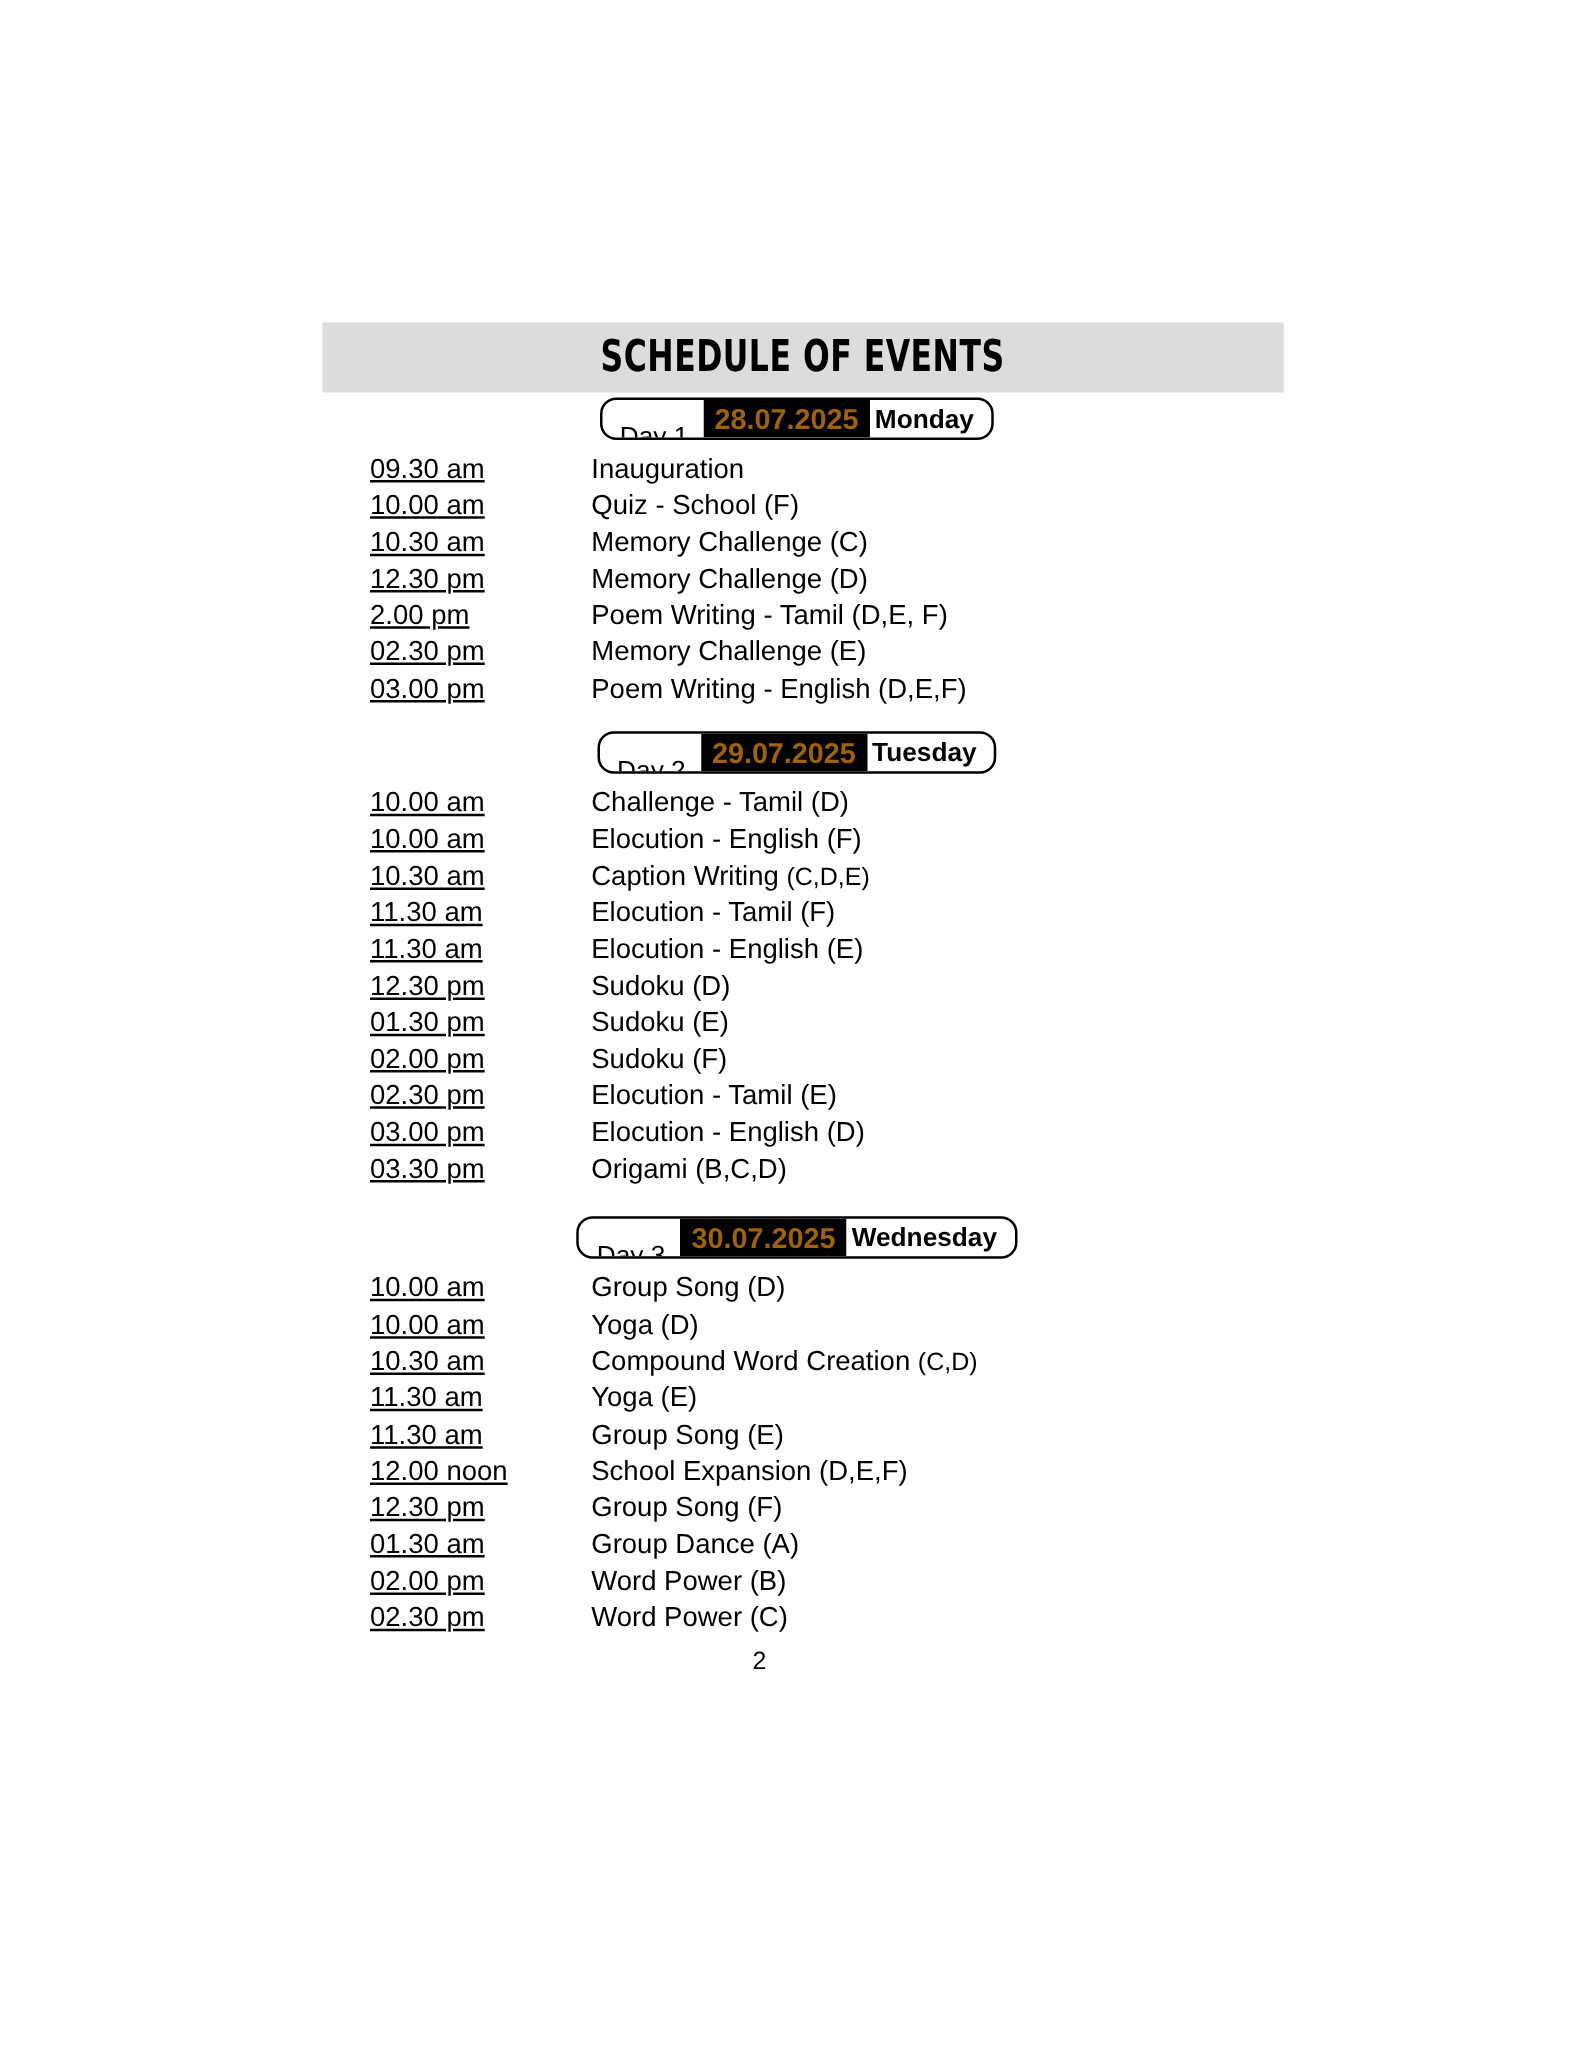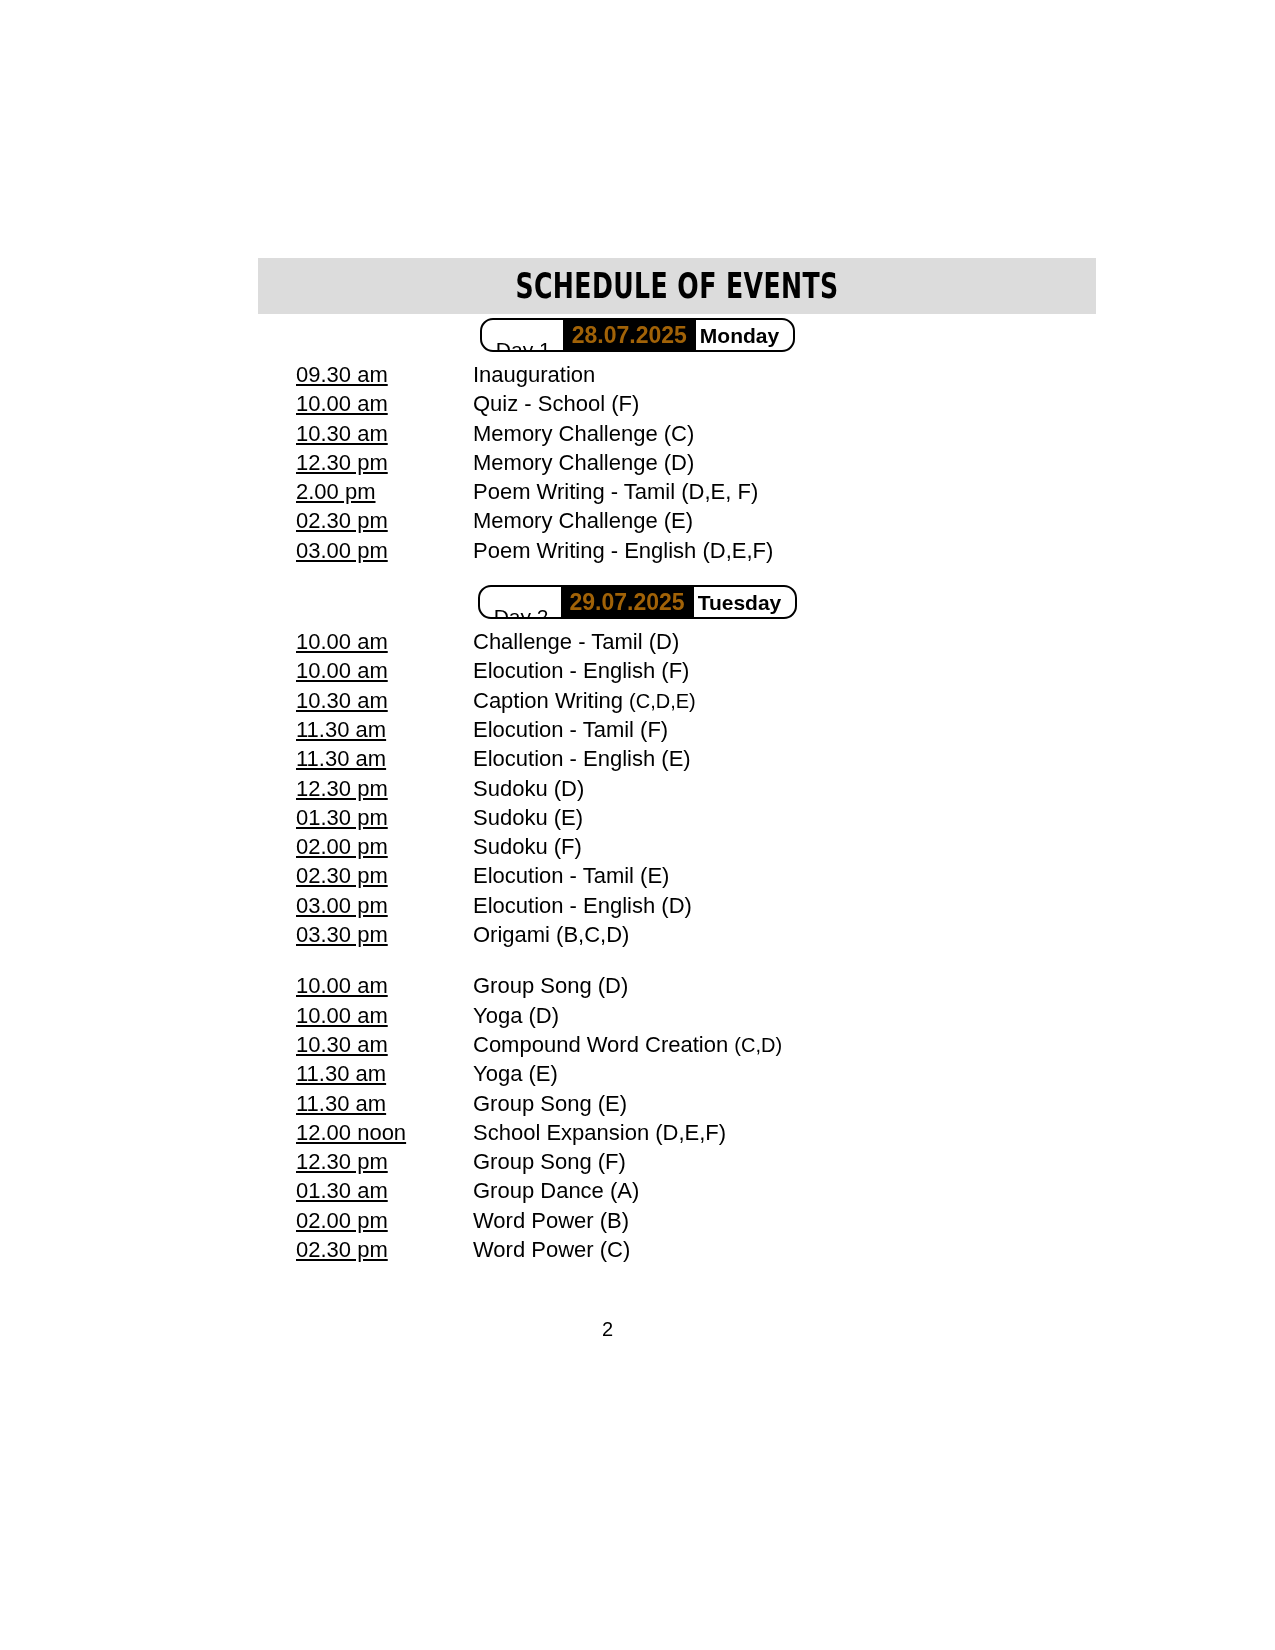--- a/index.html
+++ b/index.html
@@ -22,21 +22,21 @@
     top: 0;
     width: 1275px;
     height: 1650px;
   }
 
   
   .title-banner {
     position: absolute;
     left: 258px;
     top: 258px;
-    width: 838px;
+    width: 769px;
     height: 56px;
     background: #dcdcdc;
     display: flex;
     align-items: center;
     justify-content: center;
   }
   .title-text {
     font-family: "DejaVu Sans Condensed", "Liberation Sans Narrow", "Liberation Sans", sans-serif;
     font-weight: bold;
     font-size: 35px;
@@ -235,20 +235,27 @@
             <div class="event-name"><span>Elocution - English (D)</span></div>
           </div>
           <div class="event-row">
             <div class="event-time">03.30 pm</div>
             <div class="event-name"><span>Origami (B,C,D)</span></div>
           </div>
         </div>
       </div>
       <div class="day-gap-2"></div>
       <div class="day-block">
+        <div class="day-badge-row">
+          <div class="day-badge">
+            <div class="badge-seg badge-day">Day 3</div>
+            <div class="badge-seg badge-date">30.07.2025</div>
+            <div class="badge-seg badge-weekday">Wednesday</div>
+          </div>
+        </div>
         <div class="rows">
           <div class="event-row">
             <div class="event-time">10.00 am</div>
             <div class="event-name"><span>Group Song (D)</span></div>
           </div>
           <div class="event-row">
             <div class="event-time">10.00 am</div>
             <div class="event-name"><span>Yoga (D)</span></div>
           </div>
           <div class="event-row">

